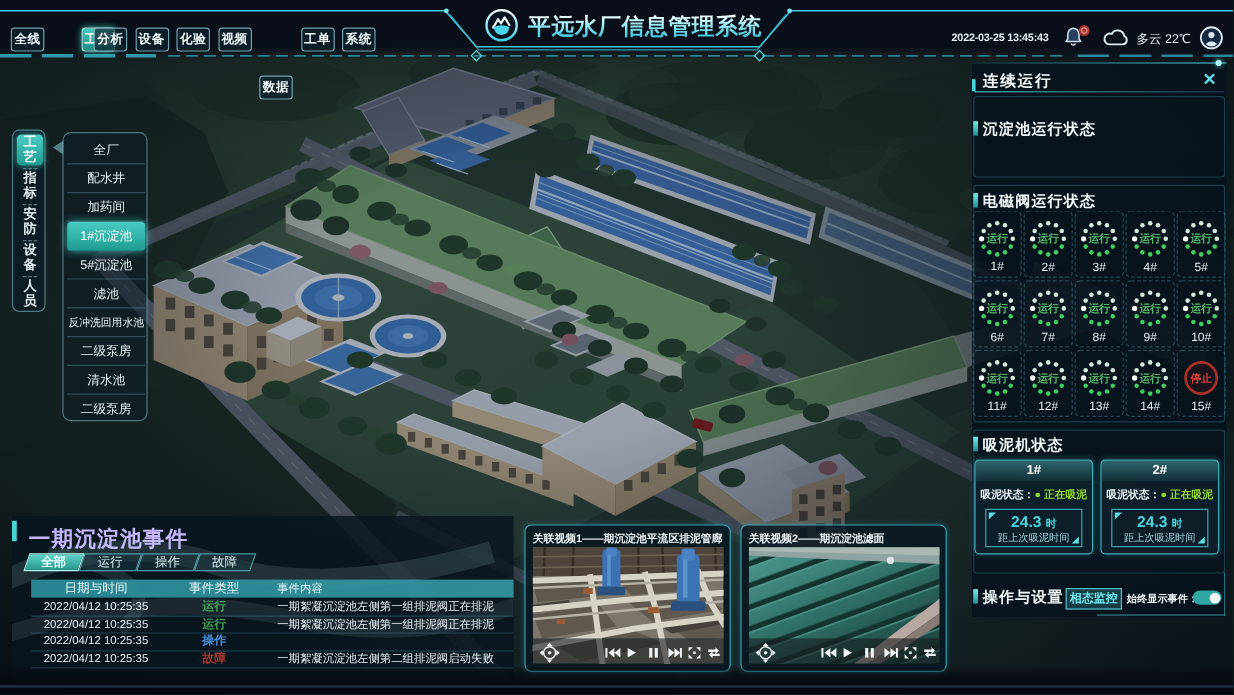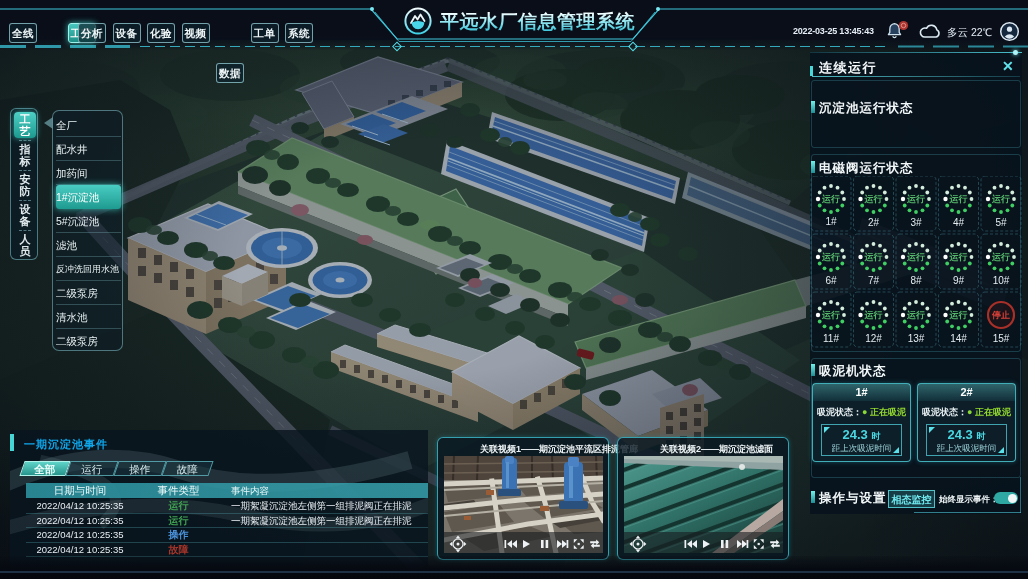--- a/index.html
+++ b/index.html
@@ -24,59 +24,59 @@
   #mainmenu{position:absolute;left:10px;top:108px;width:28px;height:152px;
     border:1px solid rgba(130,200,210,.55);border-radius:6px;background:rgba(10,28,38,.62);}
   .mitem{position:absolute;left:3px;width:22px;height:26px;color:#dfe9ec;font-size:11px;line-height:12px;
     text-align:center;padding-top:1px;font-weight:bold;}
   .mitem.act{background:linear-gradient(#4ecfc5,#1d9a90);border-radius:4px;color:#fff;
     box-shadow:0 0 6px rgba(70,220,210,.7);}
   .msep{position:absolute;left:8px;width:12px;border-top:1px dashed rgba(150,210,220,.5);}
   #submenu{position:absolute;left:52px;top:110px;width:71px;height:241px;
     border:1px solid rgba(140,205,215,.5);border-radius:7px;background:rgba(12,30,40,.55);}
   .sitem{position:absolute;left:3px;width:65px;height:24px;color:#e8f1f3;font-size:10.5px;
-    line-height:24px;border-bottom:1px solid rgba(140,205,215,.28);white-space:nowrap;}
+    text-align:center;line-height:24px;border-bottom:1px solid rgba(140,205,215,.28);white-space:nowrap;}
   .sitem.act{background:linear-gradient(#49ccc2,#1e9b91);border-radius:3px;color:#fff;border-bottom:none;
     box-shadow:0 0 7px rgba(70,220,210,.75);}
   
   #rpanel{position:absolute;left:810px;top:52px;width:212px;height:462px;
     background:rgba(7,18,28,.88);}
   .sect{position:absolute;left:1px;width:210px;border:1px solid rgba(70,160,180,.30);border-radius:3px;}
   .sectt{position:absolute;left:9px;font-size:12.5px;font-weight:bold;color:#f2f7f8;letter-spacing:1px;}
   .sectt::before{content:"";position:absolute;left:-8px;top:1px;width:4px;height:12px;
     background:linear-gradient(#6ff0e8,#1e8f96);}
   .statbox{position:absolute;border:1px solid rgba(80,210,220,.75);background:rgba(16,40,52,.45);
     text-align:center;color:#49d8e2;}
   .statbox .bignum{font-size:13.5px;font-weight:bold;letter-spacing:.5px;}
   .statbox .unit{font-size:9px;font-weight:bold;}
   .statbox .lbl{font-size:10.5px;color:#58c3cf;margin-top:2px;}
   .cornTL{position:absolute;left:2px;top:2px;width:0;height:0;border-left:6px solid #59e0e8;border-bottom:6px solid transparent;}
   .cornBR{position:absolute;right:2px;bottom:2px;width:0;height:0;border-right:6px solid #59e0e8;border-top:6px solid transparent;}
   
   #events{position:absolute;left:10px;top:430px;width:418px;height:138px;
     background:rgba(8,21,31,.82);overflow:hidden;}
-  #events .ptitle{position:absolute;left:14px;top:7px;font-size:11px;font-weight:bold;color:#0ea5e9;letter-spacing:1px;}
+  #events .ptitle{position:absolute;left:14px;top:7px;font-size:18px;font-weight:bold;color:#c4b5fd;letter-spacing:1px;}
   #events .pbar{position:absolute;left:0;top:4px;width:4px;height:17px;background:#46d4d4;}
   .tab{position:absolute;top:31px;height:15px;line-height:15px;font-size:10.5px;text-align:center;
     color:#d8ecee;border:1px solid rgba(110,210,220,.65);background:rgba(25,55,66,.55);
     transform:skewX(-19deg);}
   .tab span{display:block;transform:skewX(19deg);}
   .tab.act{background:linear-gradient(#5fd4c8,#27948c);color:#eafffb;font-weight:bold;border-color:#aef2ea;}
   .thead{position:absolute;left:16px;top:53px;width:464px;height:15px;
     background:linear-gradient(90deg,rgba(42,138,150,.95),rgba(58,172,184,.8));
     color:#eafafb;font-size:10.5px;line-height:15px;}
   .trow{position:absolute;left:16px;width:402px;height:14.5px;font-size:10px;line-height:14.5px;
     color:#e8eef2;border-bottom:1px solid rgba(80,170,180,.32);white-space:nowrap;}
   .c1{position:absolute;left:0;width:108px;text-align:center;}
   .c2{position:absolute;left:115px;width:75px;text-align:center;}
   .c3{position:absolute;left:205px;font-size:9.5px;}
   
   .vpanel{position:absolute;top:437px;width:172px;height:123px;border:1px solid rgba(60,185,200,.85);
     border-radius:6px;background:rgba(9,24,34,.8);box-shadow:0 0 5px rgba(40,150,170,.4);}
-  .vtitle{position:absolute;left:6px;top:5px;font-size:9px;color:#eef4f6;font-weight:bold;white-space:nowrap;margin-left:36px;}
+  .vtitle{position:absolute;left:6px;top:5px;font-size:9px;color:#eef4f6;font-weight:bold;white-space:nowrap;}
 </style>
 </head>
 <body>
 <div id="stage">
 
   <svg id="scene" class="abs" style="left:0;top:0" width="1028" height="579" viewBox="0 0 1028 579">
     <defs>
       <radialGradient id="gTree" cx="45%" cy="38%" r="65%">
         <stop offset="0%" stop-color="#39543c"></stop>
           <stop offset="100%" stop-color="#1d2f24"></stop>
@@ -769,20 +769,21 @@
     </div>
 
     <div class="trow" style="top:98px;">
       <div class="c1" style="font-size:9.5px;">2022/04/12 10:25:35</div>
       <div class="c2" style="color:#4a90d8;font-weight:bold;">操作</div>
     </div>
 
     <div class="trow" style="top:112.5px;">
       <div class="c1" style="font-size:9.5px;">2022/04/12 10:25:35</div>
       <div class="c2" style="color:#a8352a;font-weight:bold;">故障</div>
+      <div class="c3">一期絮凝沉淀池左侧第二组排泥阀启动失败</div>
     </div>
   </div>
 
   <div class="vpanel" id="vp1" style="left:437px;">
 
     <div class="vtitle">关联视频1——期沉淀池平流区排泥管廊</div>
 
     <svg class="abs" style="left:6px;top:18px" width="159" height="97" viewBox="0 0 159 97">
       <rect width="159" height="97" fill="#7b756c"></rect>
 

